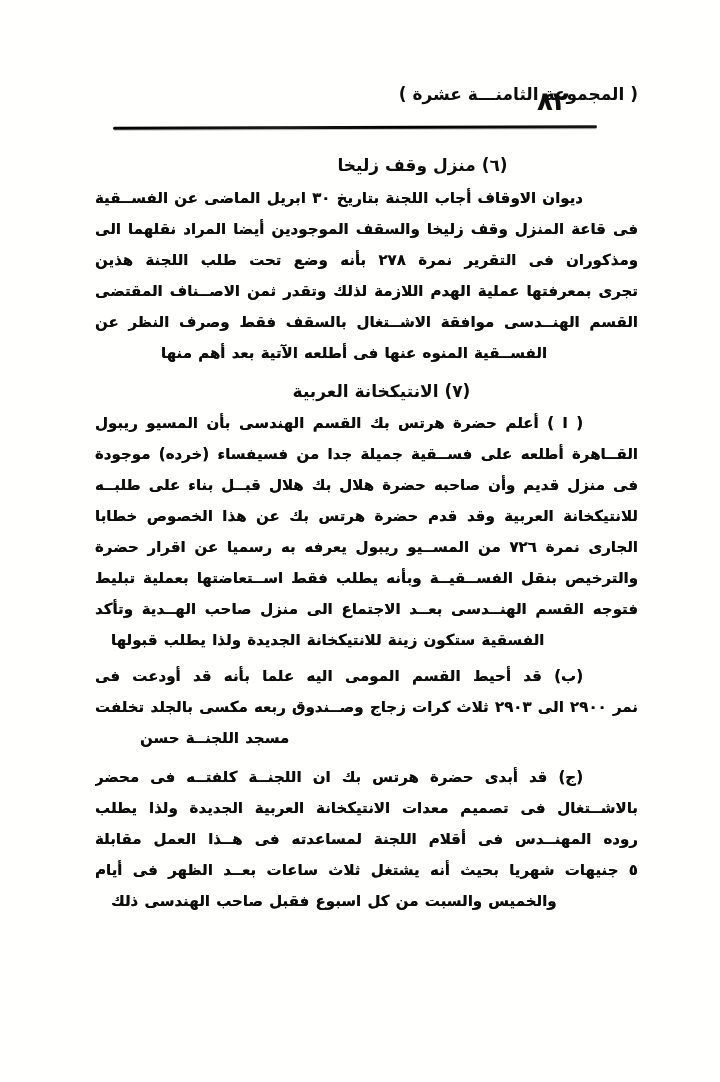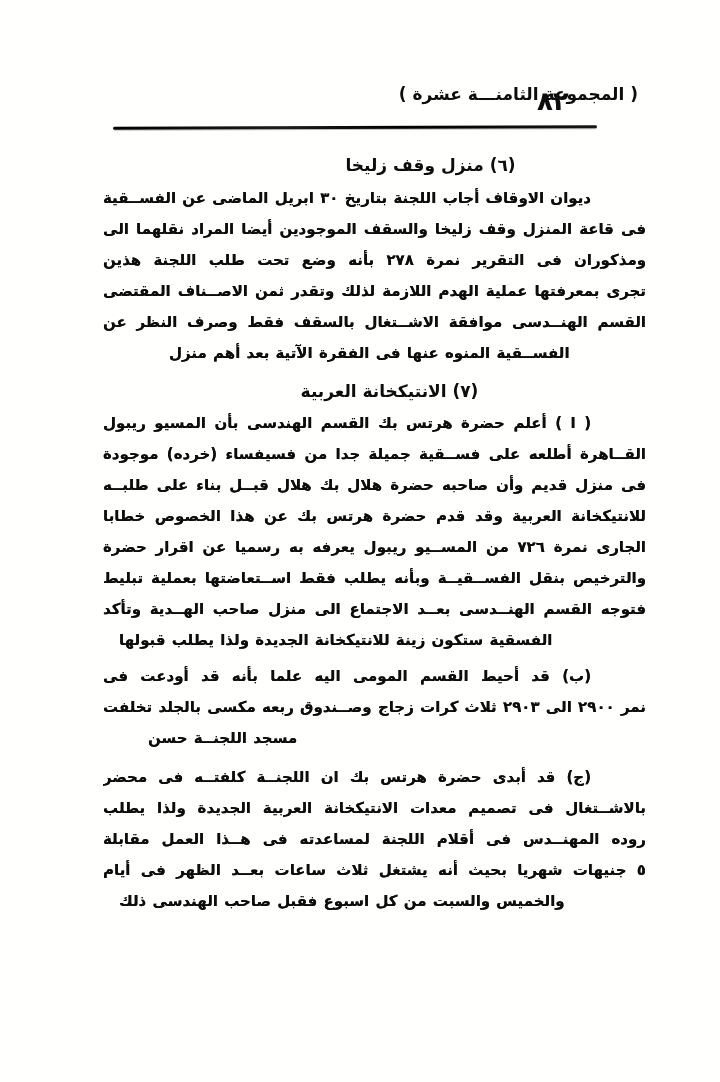--- a/index.html
+++ b/index.html
@@ -19,21 +19,21 @@
   }
   .pagenum { position:absolute; top:86px; left:442px; font-size:26px; font-weight:bold; }
   .rule {
     position:absolute; top:126px; left:18px; width:484px; height:3px;
     background:linear-gradient(90deg,#000 0%,#1c1c1c 35%,#000 60%,#161616 100%);
     border-radius:2px; transform:rotate(-0.15deg);
     box-shadow:0 1px 0 rgba(0,0,0,0.25);
   }
 
   
-  .body { position:absolute; top:150px; left:8px; width:543px; }
+  .body { position:absolute; top:150px; left:0; width:543px; }
   .section { margin:0; }
   .heading {
     text-align:center; font-weight:bold; font-size:17px; line-height:30px;
     white-space:nowrap;
   }
   .sec-0 .heading { transform:translateX(56px); }
   .sec-1 { margin-top:8px; }
   .sec-1 .heading { line-height:28px; transform:translateX(15px); }
 
   .paragraph { margin-top:3px; }
@@ -62,21 +62,21 @@
     <div class="rule"></div>
     <div class="body">
         <div class="section sec-0">
           <div class="heading">(٦) منزل وقف زليخا</div>
           <div class="paragraph p-0">
             <div class="line first">ديوان الاوقاف أجاب اللجنة بتاريخ ٣٠ ابريل الماضى عن الفســقية الموجودة</div>
             <div class="line">فى قاعة المنزل وقف زليخا والسقف الموجودين أيضا المراد نقلهما الى الانتيكخانة الجديدة</div>
             <div class="line">ومذكوران فى التقرير نمرة ٢٧٨ بأنه وضع تحت طلب اللجنة هذين الصنفين شرط أنها</div>
             <div class="line">تجرى بمعرفتها عملية الهدم اللازمة لذلك وتقدر ثمن الاصــناف المقتضى نقلها . فرأى</div>
             <div class="line">القسم الهنــدسى موافقة الاشــتغال بالسقف فقط وصرف النظر عن الفســقية لان</div>
-            <div class="line last">الفســقية المنوه عنها فى الفقرة الآتية بعد أهم منزل</div>
+            <div class="line last">الفســقية المنوه عنها فى أطلعه الآتية بعد أهم منها</div>
           </div>
         </div>
         <div class="section sec-1">
           <div class="heading">(٧) الانتيكخانة العربية</div>
           <div class="paragraph p-0">
             <div class="line first">( ا ) أعلم حضرة هرتس بك القسم الهندسى بأن المسيو ريبول مدير مصلحة تنظيم</div>
             <div class="line">القــاهرة أطلعه على فســقية جميلة جدا من فسيفساء (خرده) موجودة بغاية الحفظ</div>
             <div class="line">فى منزل قديم وأن صاحبه حضرة هلال بك هلال قبــل بناء على طلبــه أن يعطيها هدية</div>
             <div class="line">للانتيكخانة العربية وقد قدم حضرة هرتس بك عن هذا الخصوص خطابا تاريخه ١١</div>
             <div class="line">الجارى نمرة ٧٢٦ من المســيو ريبول يعرفه به رسميا عن اقرار حضرة هلال بك بذلك</div>

